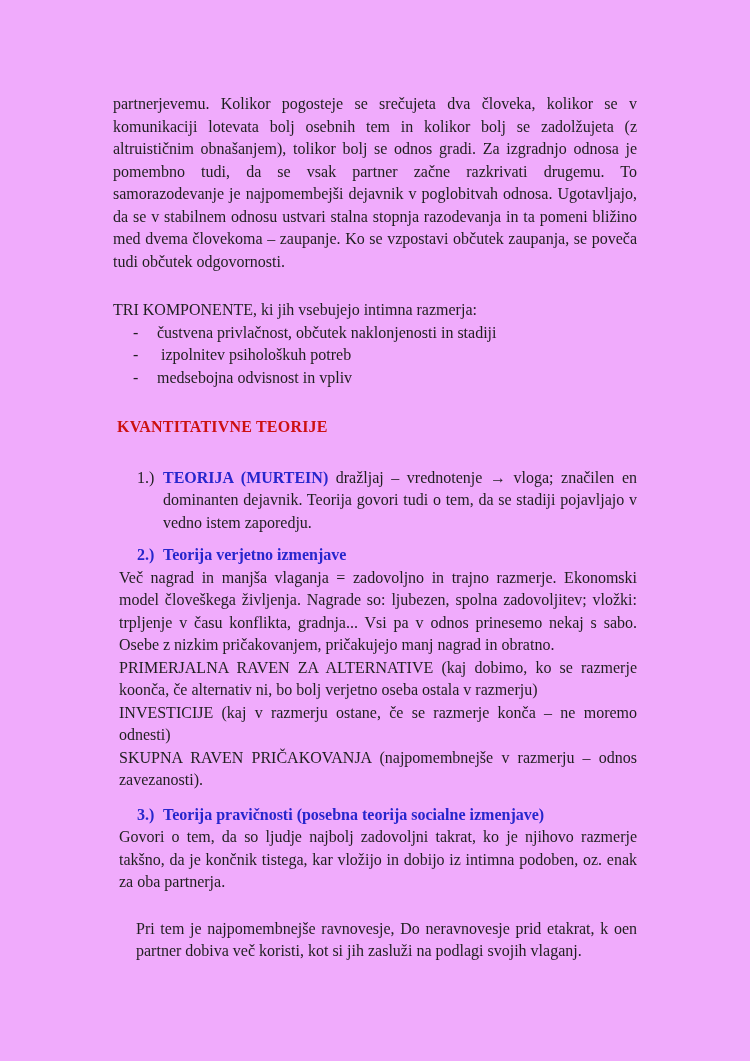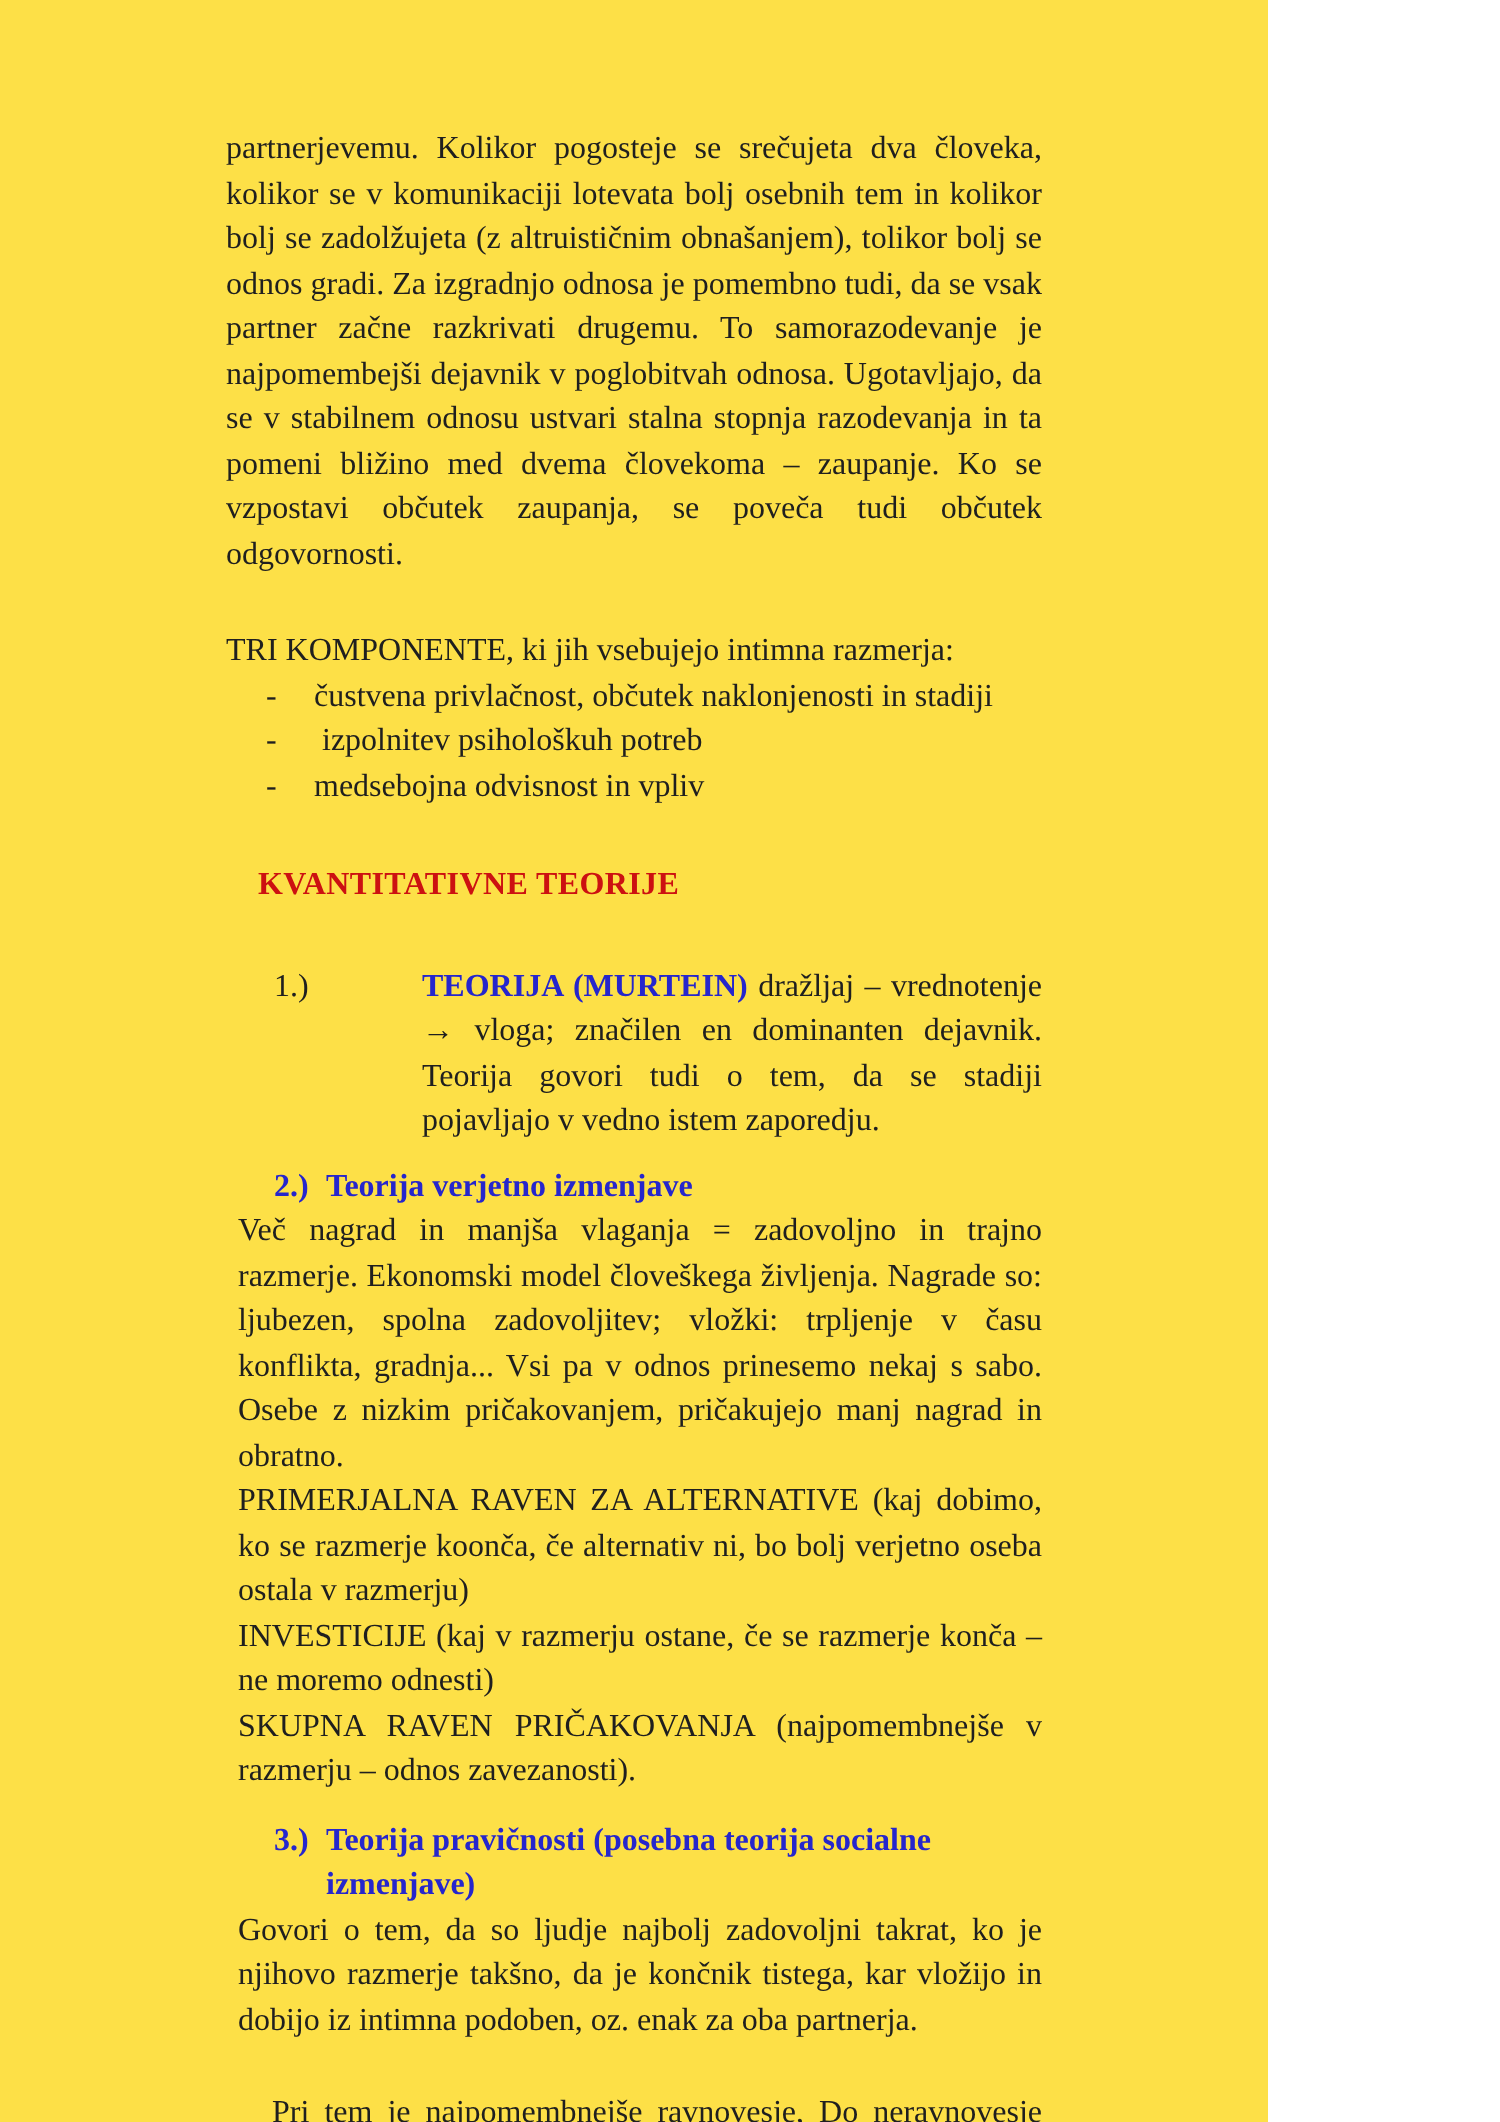--- a/index.html
+++ b/index.html
@@ -3,24 +3,24 @@
 <meta charset="utf-8">
 <style>
   html, body {
     margin: 0;
     padding: 0;
     background: #ffffff;
   }
   .page {
     position: relative;
     box-sizing: border-box;
-    width: 634px;
+    width: 750px;
     height: 1061px;
-    background: #fde047;
-    padding: 64px 113px 40px 113px;
+    background: #f0abfc;
+    padding: 93px 113px 40px 113px;
     font-family: "Liberation Serif", "DejaVu Serif", serif;
     font-size: 16px;
     line-height: 22.5px;
     color: #1f1f1f;
     overflow: hidden;
   }
   p { margin: 0; }
   .justify { text-align: justify; }
 
   .components-title { margin-top: 26px; }
@@ -30,38 +30,38 @@
     display: flex;
     padding-left: 20px;
   }
   .dash-list .bullet {
     flex: 0 0 24px;
     width: 24px;
   }
   .dash-list .li-text { white-space: pre-wrap; }
 
   .section-heading {
-    margin: 27px 0 0 16px;
+    margin: 27px 0 0 4px;
     color: #cc1111;
     font-weight: bold;
     font-size: 16px;
     line-height: 22.5px;
     letter-spacing: 0.2px;
   }
 
   .theory {
     display: flex;
   }
   .theory .t-num {
     flex: 0 0 26px;
     width: 26px;
   }
   .theory-1 { margin-top: 28px; padding-left: 24px; }
   .theory-1 .t-num { color: #1f1f1f; }
-  .t-body { flex: 1 1 auto; text-align: justify; margin-left: 48px; }
+  .t-body { flex: 1 1 auto; text-align: justify; }
 
   .blue-bold { color: #2626cc; font-weight: bold; }
 
   .theory-head {
     display: flex;
     padding-left: 24px;
   }
   .theory-head .t-num {
     flex: 0 0 26px;
     width: 26px;

